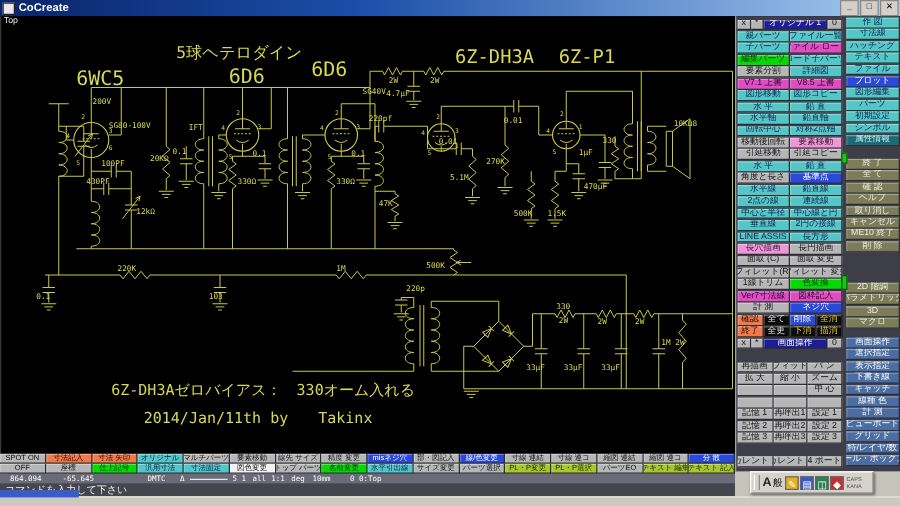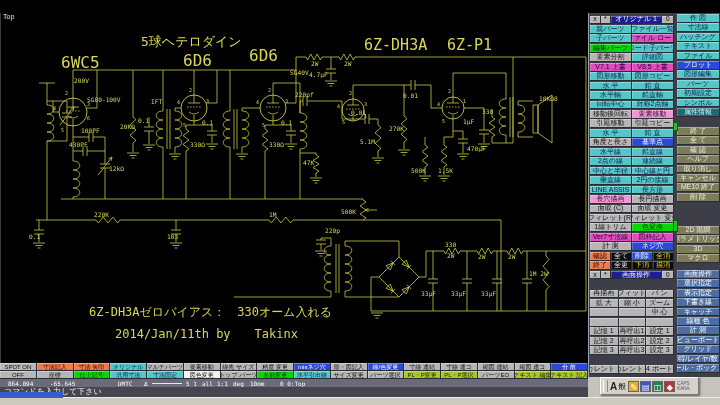--- a/index.html
+++ b/index.html
@@ -47,20 +47,27 @@
   #ime .mode{font-size:10px;font-weight:bold;color:#222;margin-right:1px;}
   #ime .kind{font-size:8px;color:#111;margin-right:2px;}
   #ime .icn{width:11px;height:11px;margin-right:1px;font-size:8px;line-height:11px;text-align:center;color:#fff;border:1px solid #666;box-sizing:border-box;}
   #ime .lock{display:flex;flex-direction:column;justify-content:center;font-size:4.5px;line-height:5px;color:#555;margin-left:1px;}
 </style>
 </head>
 <body>
 
 <div id="app">
 
+  <div id="titlebar">
+    <span id="appicon"></span>
+    <span id="wintitle">CoCreate</span>
+    <span class="winbtn">_</span>
+    <span class="winbtn">□</span>
+    <span class="winbtn">✕</span>
+  </div>
 
   <div id="canvas">
     <div id="vplabel">Top</div>
     <svg id="schematic" width="588" height="350" viewBox="0 0 588 350">
         <path d="M46,78 V70 M38,70 H54 M46,78 V92 M46,128 V207 M46,88 H66 V100 M66,104 V128 H46 M52,88 V99 H58 M72,85 V57 M72,57 H255 M255,57 H295 V44 M295,44 H305 M321,44 H338 M354,44 H585 V298 M330,44 V56 M330,60 V67 M86,95 H96 V57 M132,57 V104 M132,130 V139 M148,104 V114 M148,118 V131 M72,113 V148 M72,184 V186 M72,124 H88 M92,124 H104 V151 M104,155 V186 M72,138 H82 M86,138 H104 M162,57 V98 M162,134 V186 M174,98 V95 H180 M174,134 V140 M193,82 V57 M193,108 V112 M185,112 H211 M185,112 V116 M185,138 V186 M211,112 V118 M211,122 V130 M229,57 V98 M229,134 V186 M241,98 V95 H259 M241,134 V140 M206,90 H216 V57 M285,90 H295 V57 M272,82 V70 H299 V100 M272,108 V112 M264,112 H290 M264,112 V116 M264,138 V186 M290,112 V118 M290,122 V130 M299,136 V186 M299,140 H315 V142 M315,160 V164 M299,100 V88 H302 M306,88 H341 V97 M352,86 V72 H410 M414,72 H430 V95 H441 M341,97 V106 H364 M368,106 H377 V112 M377,138 V144 M403,72 V103 M403,129 V136 M424,124 V132 M424,154 V162 M452,106 V124 H443 M443,124 V132 M443,154 V162 M452,118 H462 V126 M462,130 V140 M463,95 H483 V117 M483,121 V130 M491,96 V104 M491,124 V130 H505 M452,84 V60 H505 V86 M505,122 V130 H512 M512,130 V44 M517,92 V88 H532 M517,119 V124 H532 M60,186 H362 V187 M35,207 H95 M119,207 H268 M292,207 H500 M500,207 V298 M38,207 V217 M38,221 V229 M175,207 V217 M175,221 V229 M330,233 V225 H320 M320,225 V227 M320,231 V237 M330,278 V284 H233 M344,233 V228 H398 V244 M344,278 V284 H398 M378,264 H370 V298 M370,298 H585 M418,264 H425 V238 M425,238 H443 M459,238 H476 M492,238 H506 M522,238 H585 M432,238 V266 M432,270 V298 M466,238 V266 M466,270 V298 M496,238 V266 M496,270 V298 M526,238 V266 M526,270 V298 M545,238 V243 M545,277 V298" fill="none" stroke="#c8c948" stroke-width="0.8"></path>
         <path d="M132,104 l3,2.6 l-6,5.2 l6,5.2 l-6,5.2 l6,5.2 l-3,2.6" fill="none" stroke="#c8c948" stroke-width="0.8"></path>
         <path d="M185,116 l3,2.2 l-6,4.4 l6,4.4 l-6,4.4 l6,4.4 l-3,2.2" fill="none" stroke="#c8c948" stroke-width="0.8"></path>
         <path d="M264,116 l3,2.2 l-6,4.4 l6,4.4 l-6,4.4 l6,4.4 l-3,2.2" fill="none" stroke="#c8c948" stroke-width="0.8"></path>
         <path d="M315,142 l3,1.8 l-6,3.6 l6,3.6 l-6,3.6 l6,3.6 l-3,1.8" fill="none" stroke="#c8c948" stroke-width="0.8"></path>
         <path d="M377,112 l3,2.6 l-6,5.2 l6,5.2 l-6,5.2 l6,5.2 l-3,2.6" fill="none" stroke="#c8c948" stroke-width="0.8"></path>

